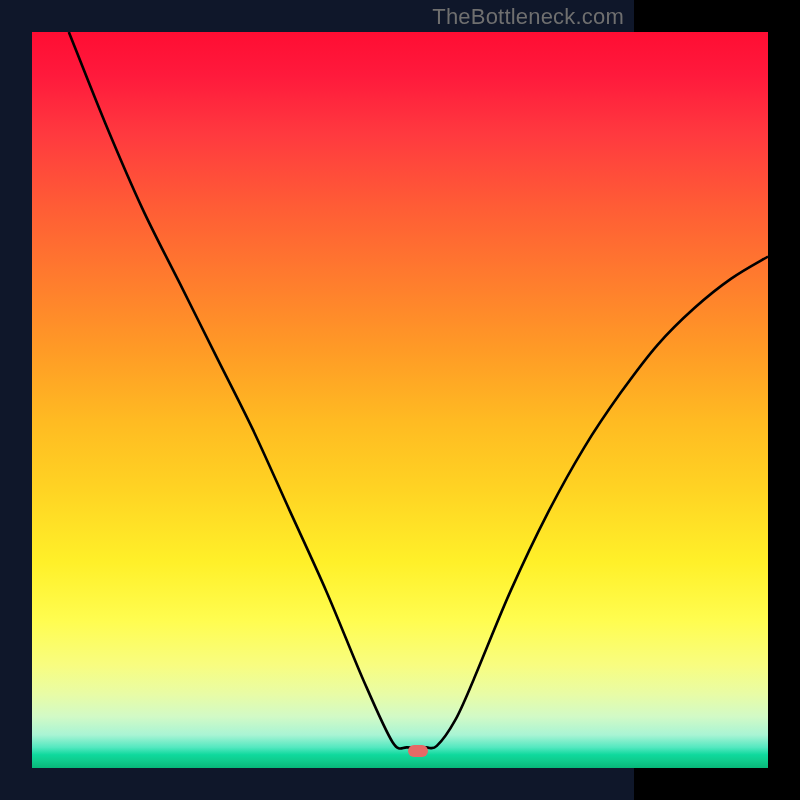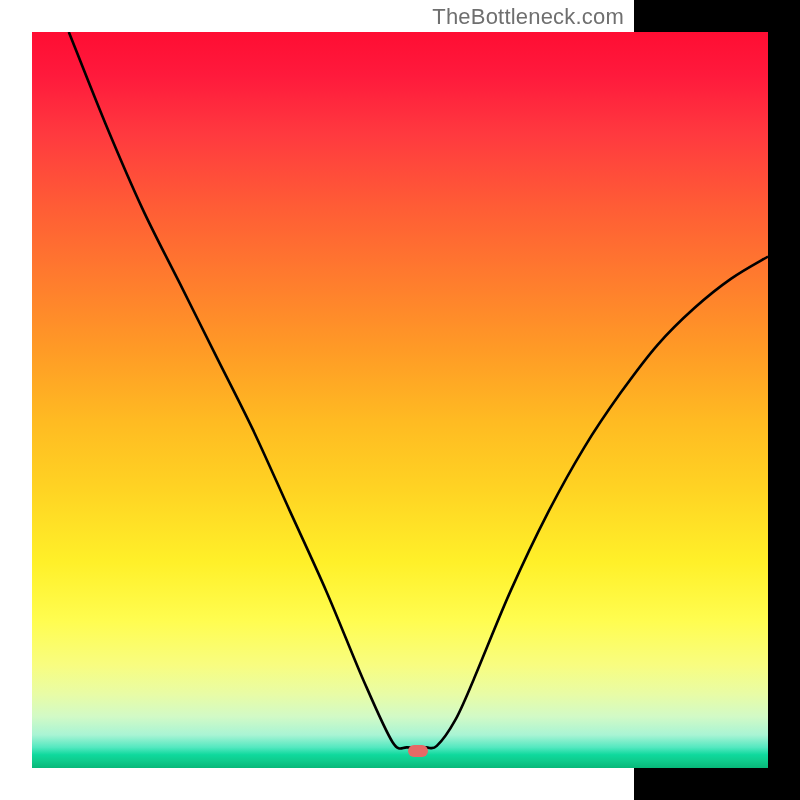--- a/index.html
+++ b/index.html
@@ -8,21 +8,21 @@
     width: 800px;
     height: 800px;
     background: #000;
     overflow: hidden;
     font-family: Arial, Helvetica, sans-serif;
   }
   .frame {
     position: relative;
     width: 634px;
     height: 800px;
-    background: #ffffff;
+    background: #0f172a;
   }
   .plot-area {
     position: absolute;
     left: 32px;
     top: 32px;
     width: 736px;
     height: 736px;
     overflow: hidden;
   }
   

